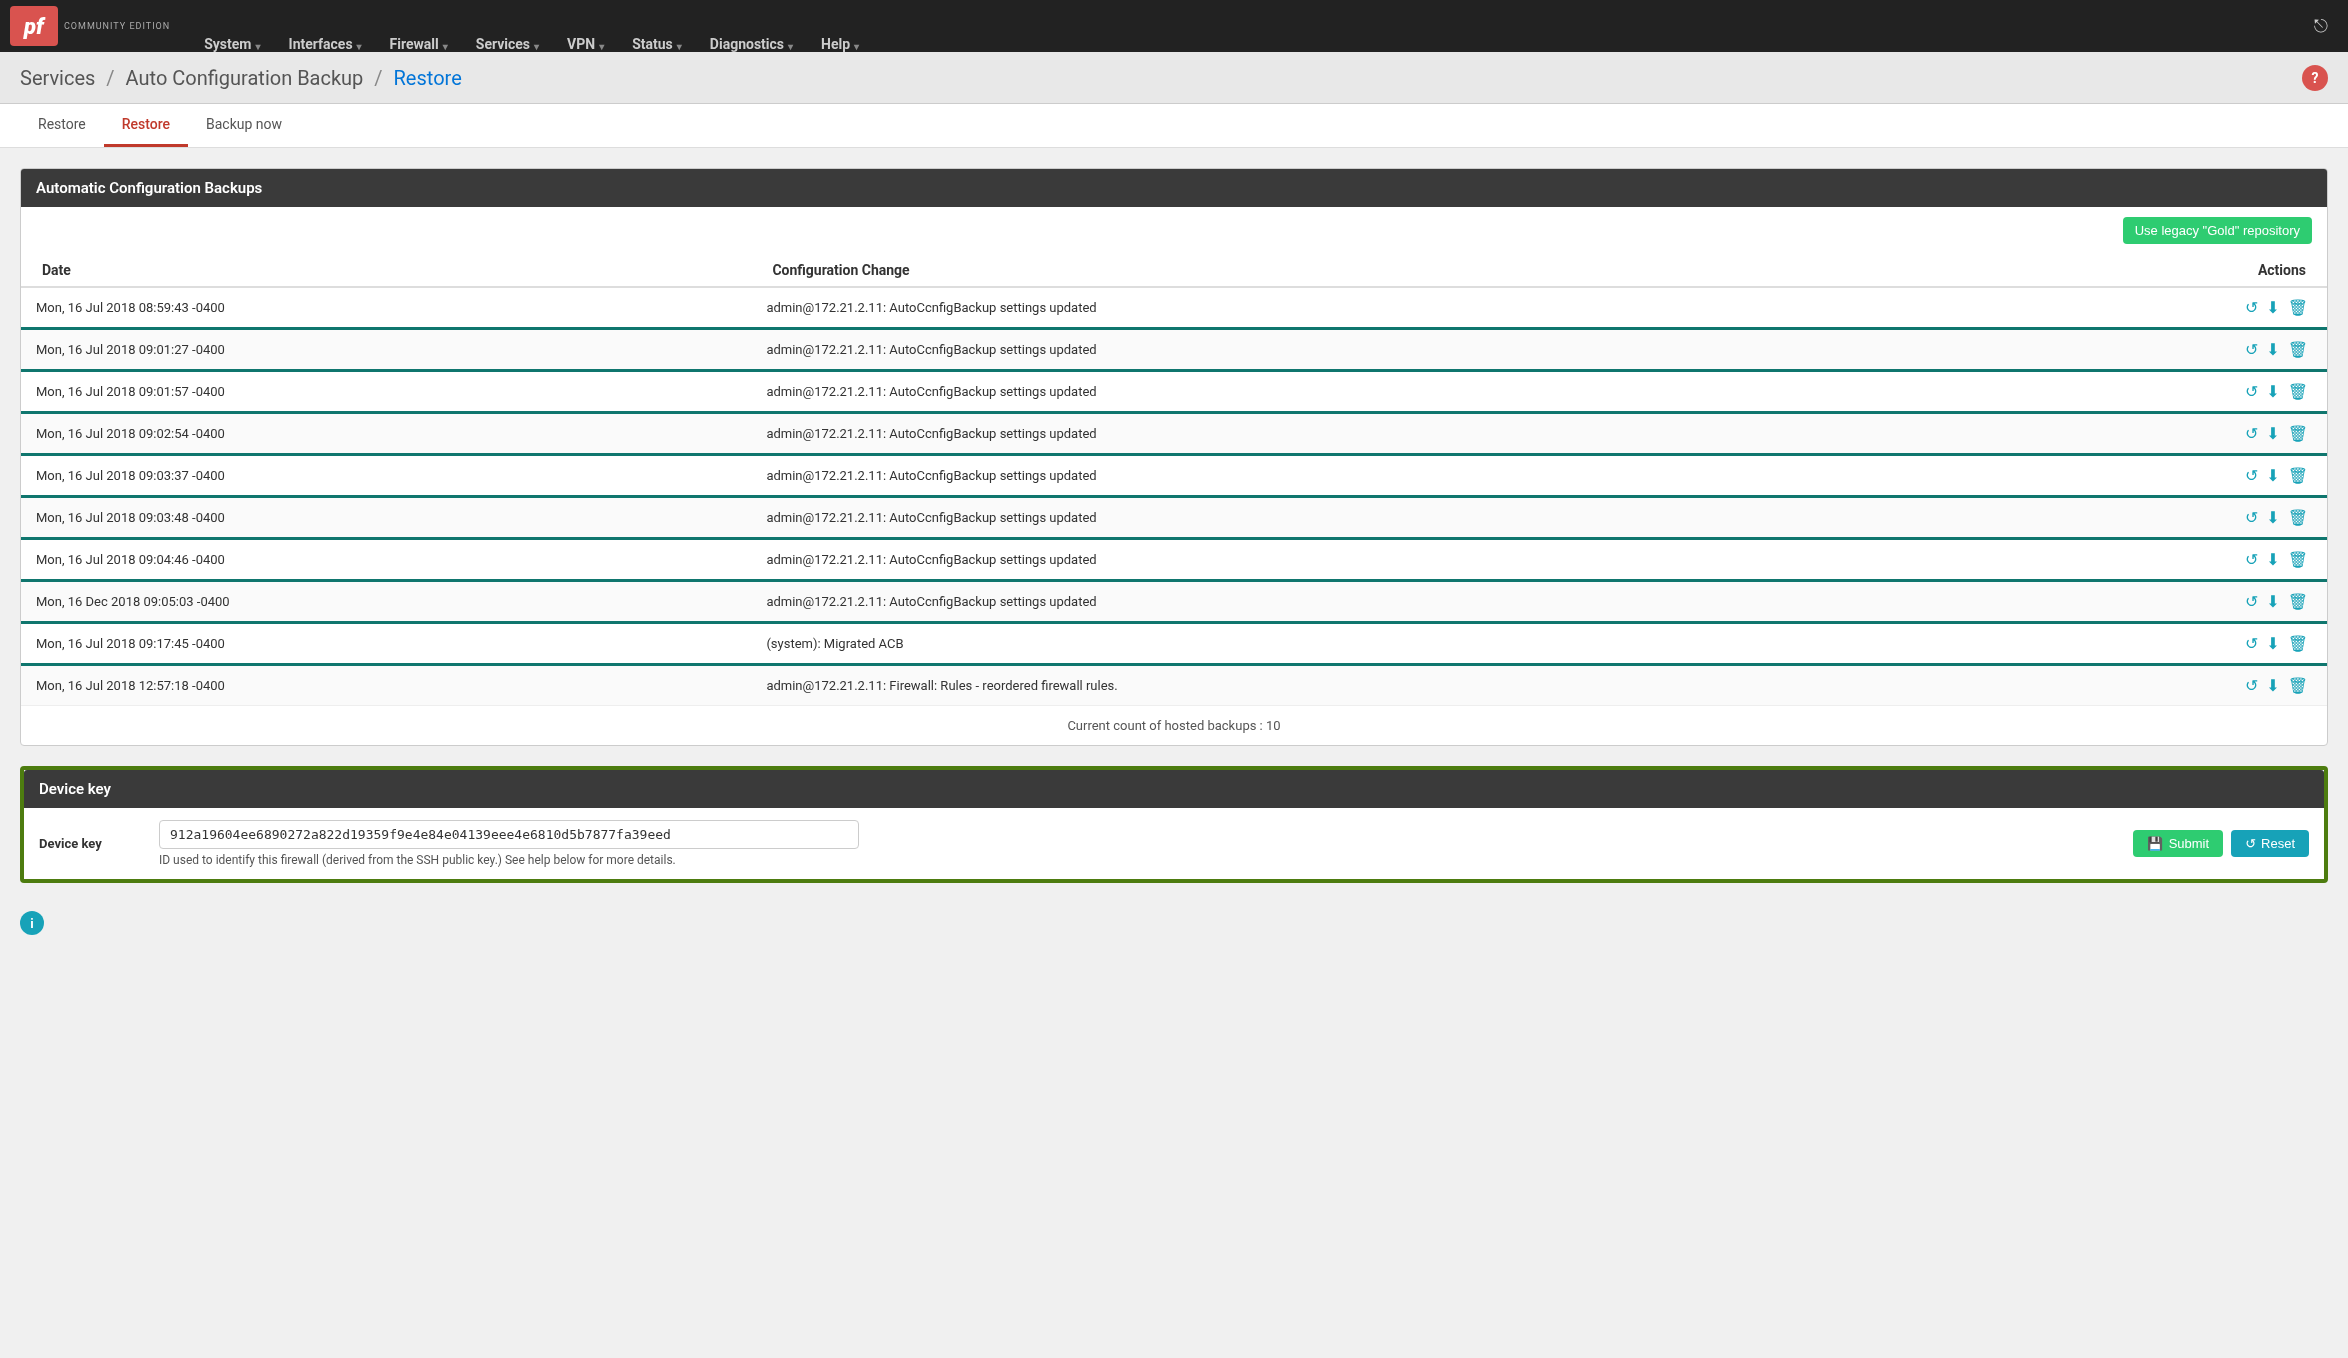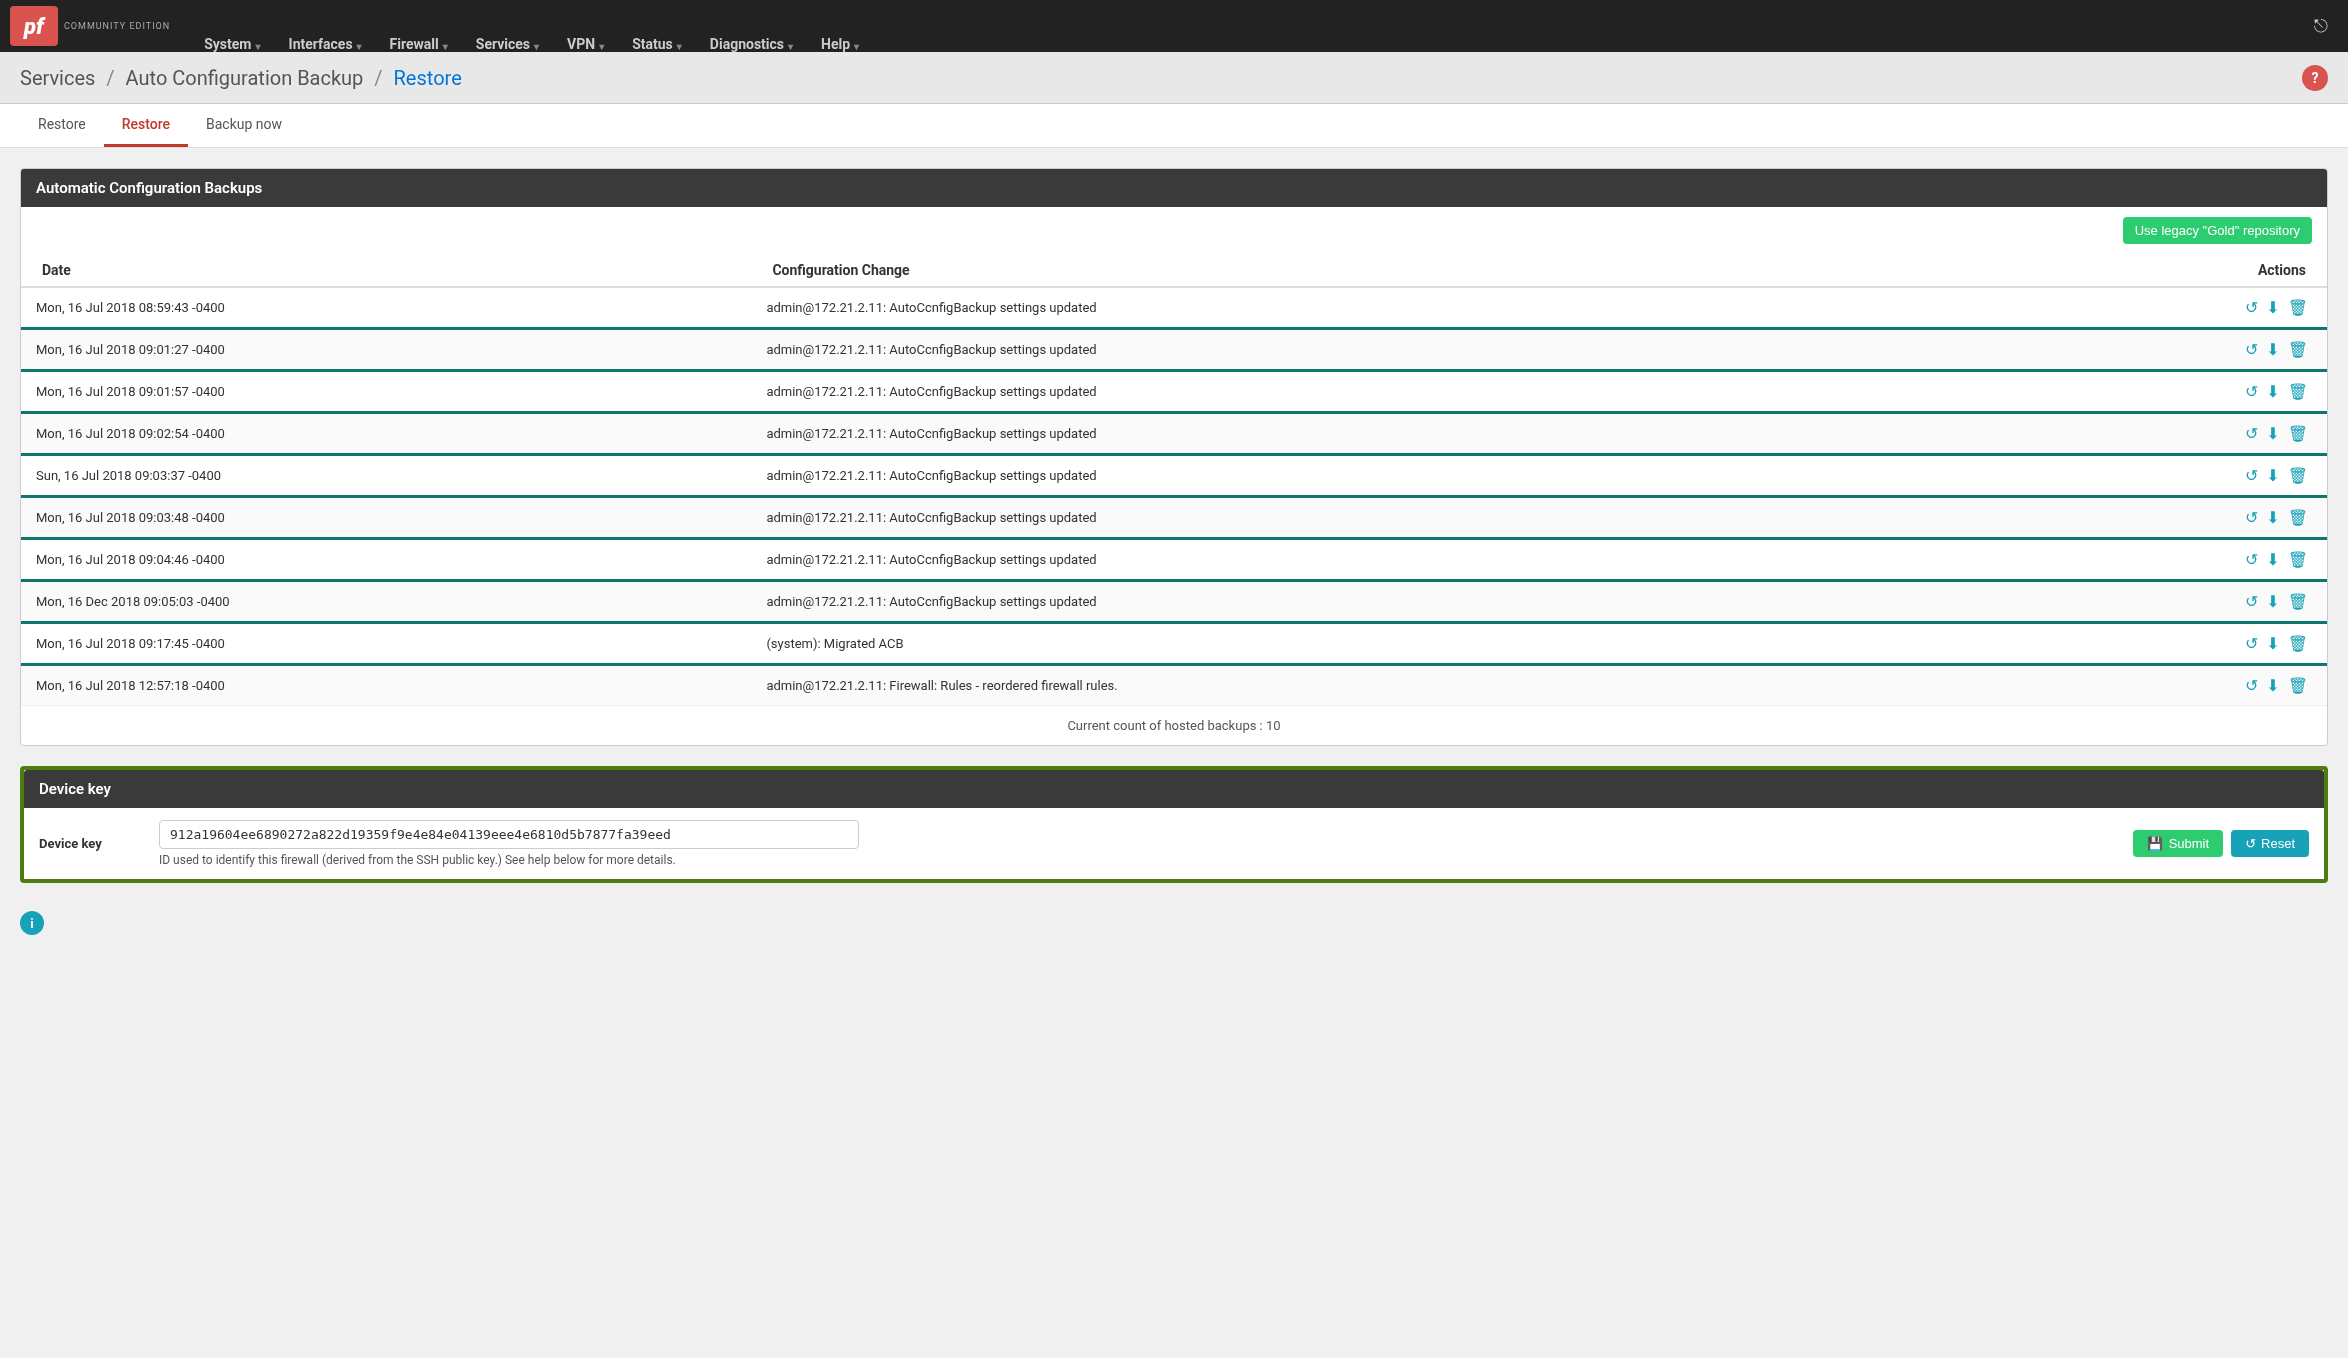--- a/index.html
+++ b/index.html
@@ -169,21 +169,21 @@
               <td>Mon, 16 Jul 2018 09:01:57 -0400</td>
               <td>admin@172.21.2.11: AutoCcnfigBackup settings updated</td>
               <td class="actions"><button class="action-btn restore" title="Restore">↺</button><button class="action-btn download" title="Download">⬇</button><button class="action-btn delete" title="Delete">🗑</button></td>
             </tr>
             <tr style="background: rgb(250, 250, 250);">
               <td>Mon, 16 Jul 2018 09:02:54 -0400</td>
               <td>admin@172.21.2.11: AutoCcnfigBackup settings updated</td>
               <td class="actions"><button class="action-btn restore" title="Restore">↺</button><button class="action-btn download" title="Download">⬇</button><button class="action-btn delete" title="Delete">🗑</button></td>
             </tr>
             <tr style="background: rgb(255, 255, 255);">
-              <td>Sun, 16 Jul 2018 09:03:37 -0400</td>
+              <td>Mon, 16 Jul 2018 09:03:37 -0400</td>
               <td>admin@172.21.2.11: AutoCcnfigBackup settings updated</td>
               <td class="actions"><button class="action-btn restore" title="Restore">↺</button><button class="action-btn download" title="Download">⬇</button><button class="action-btn delete" title="Delete">🗑</button></td>
             </tr>
             <tr style="background: rgb(250, 250, 250);">
               <td>Mon, 16 Jul 2018 09:03:48 -0400</td>
               <td>admin@172.21.2.11: AutoCcnfigBackup settings updated</td>
               <td class="actions"><button class="action-btn restore" title="Restore">↺</button><button class="action-btn download" title="Download">⬇</button><button class="action-btn delete" title="Delete">🗑</button></td>
             </tr>
             <tr style="background: rgb(255, 255, 255);">
               <td>Mon, 16 Jul 2018 09:04:46 -0400</td>

